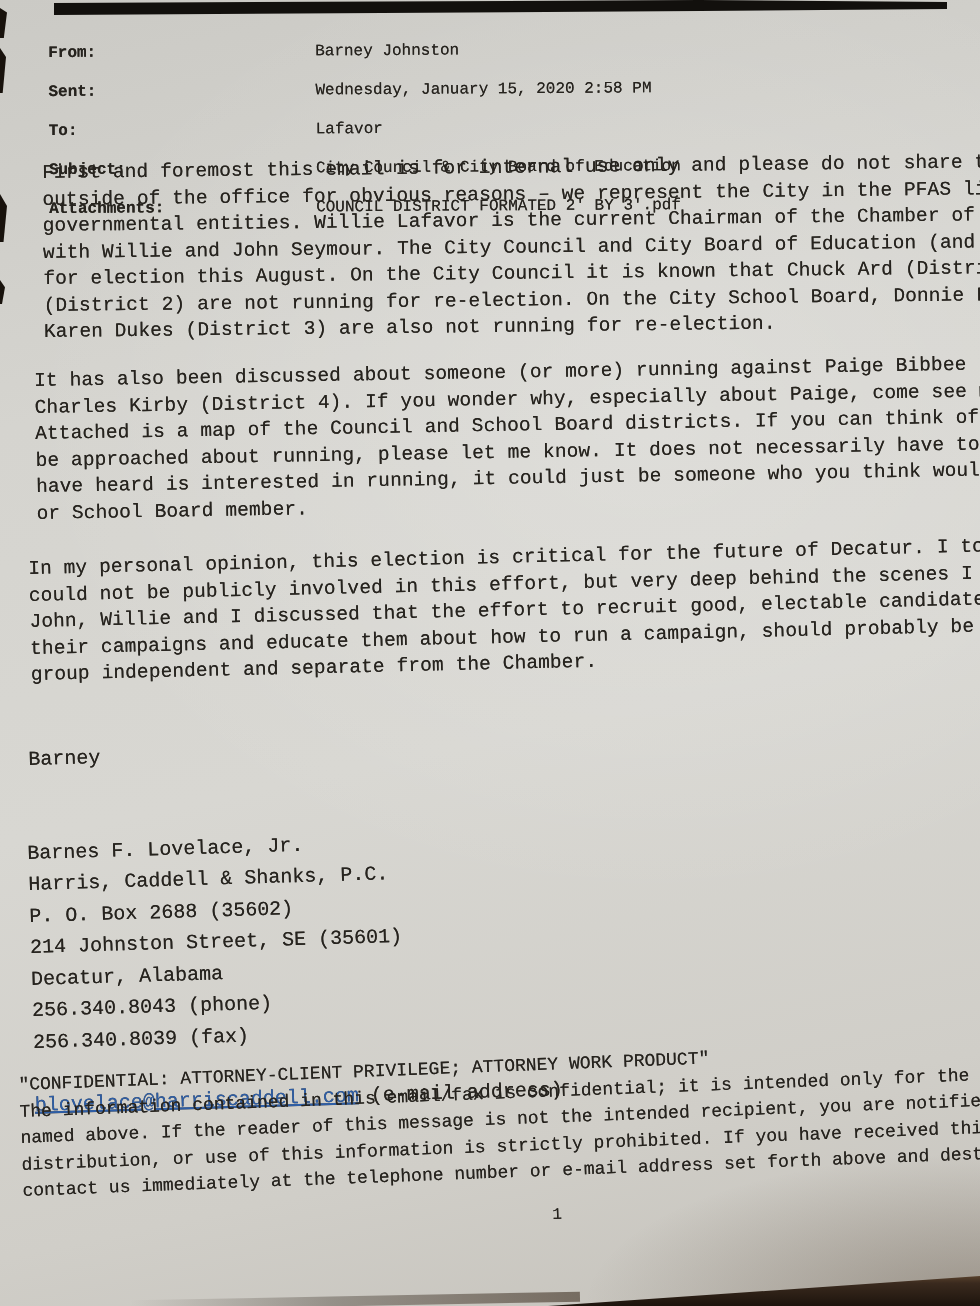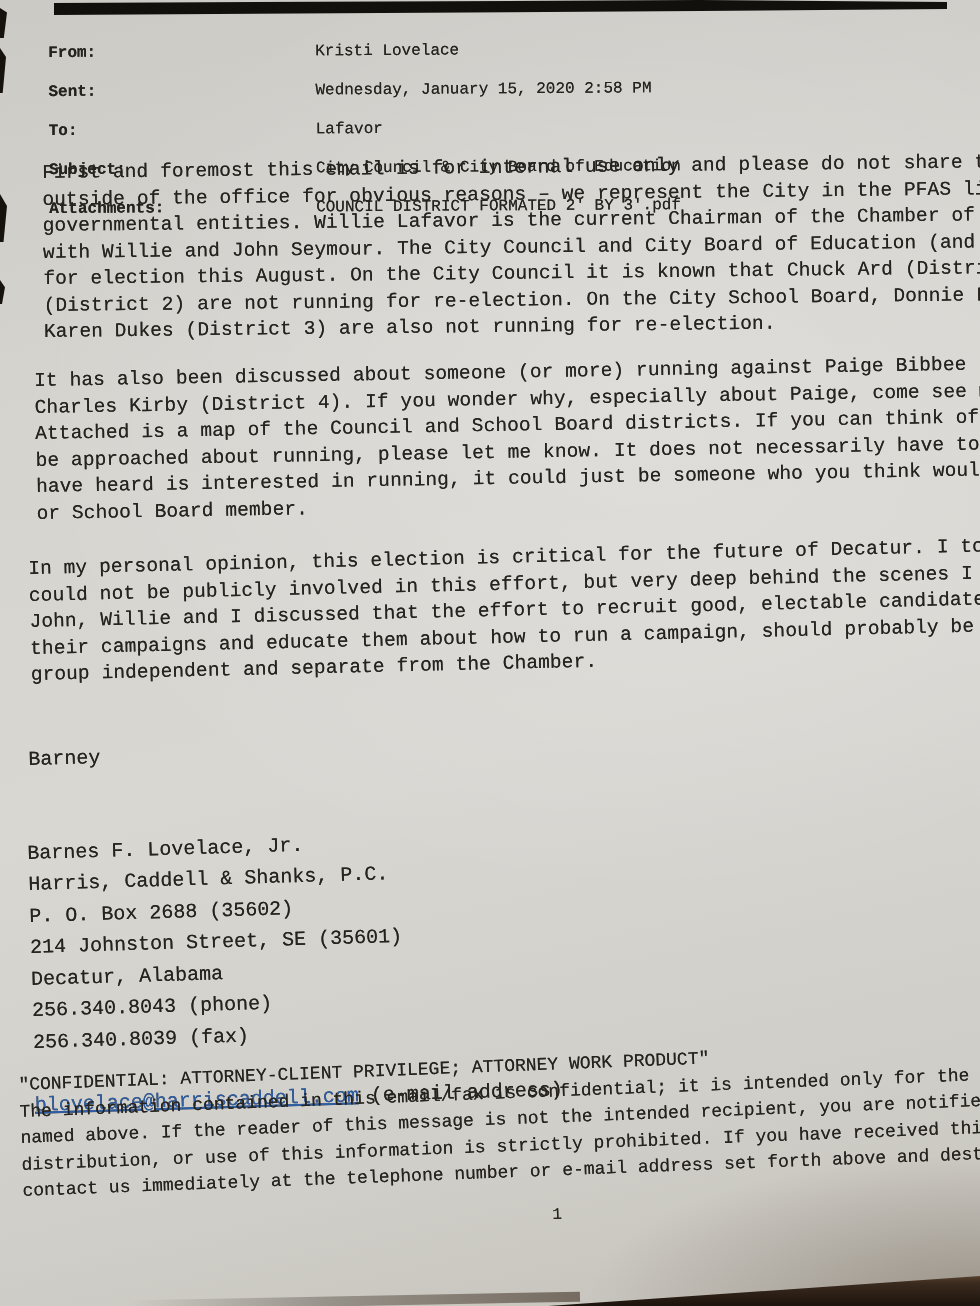--- a/index.html
+++ b/index.html
@@ -68,21 +68,21 @@
   }
 </style>
 </head>
 <body>
 
 <div class="photo">
   <div class="paper">
 
     <div class="sec" id="sec-header">
       <div class="hrow">
-        <span class="hlabel">From:</span><span class="hvalue">Kristi Lovelace</span>
+        <span class="hlabel">From:</span><span class="hvalue">Barney Johnston</span>
       </div>
       <div class="hrow">
         <span class="hlabel">Sent:</span><span class="hvalue">Wednesday, January 15, 2020 2:58 PM</span>
       </div>
       <div class="hrow">
         <span class="hlabel">To:</span><span class="hvalue">Lafavor</span>
       </div>
       <div class="hrow">
         <span class="hlabel">Subject:</span><span class="hvalue">City Council &amp; City Board of Education</span>
       </div>

